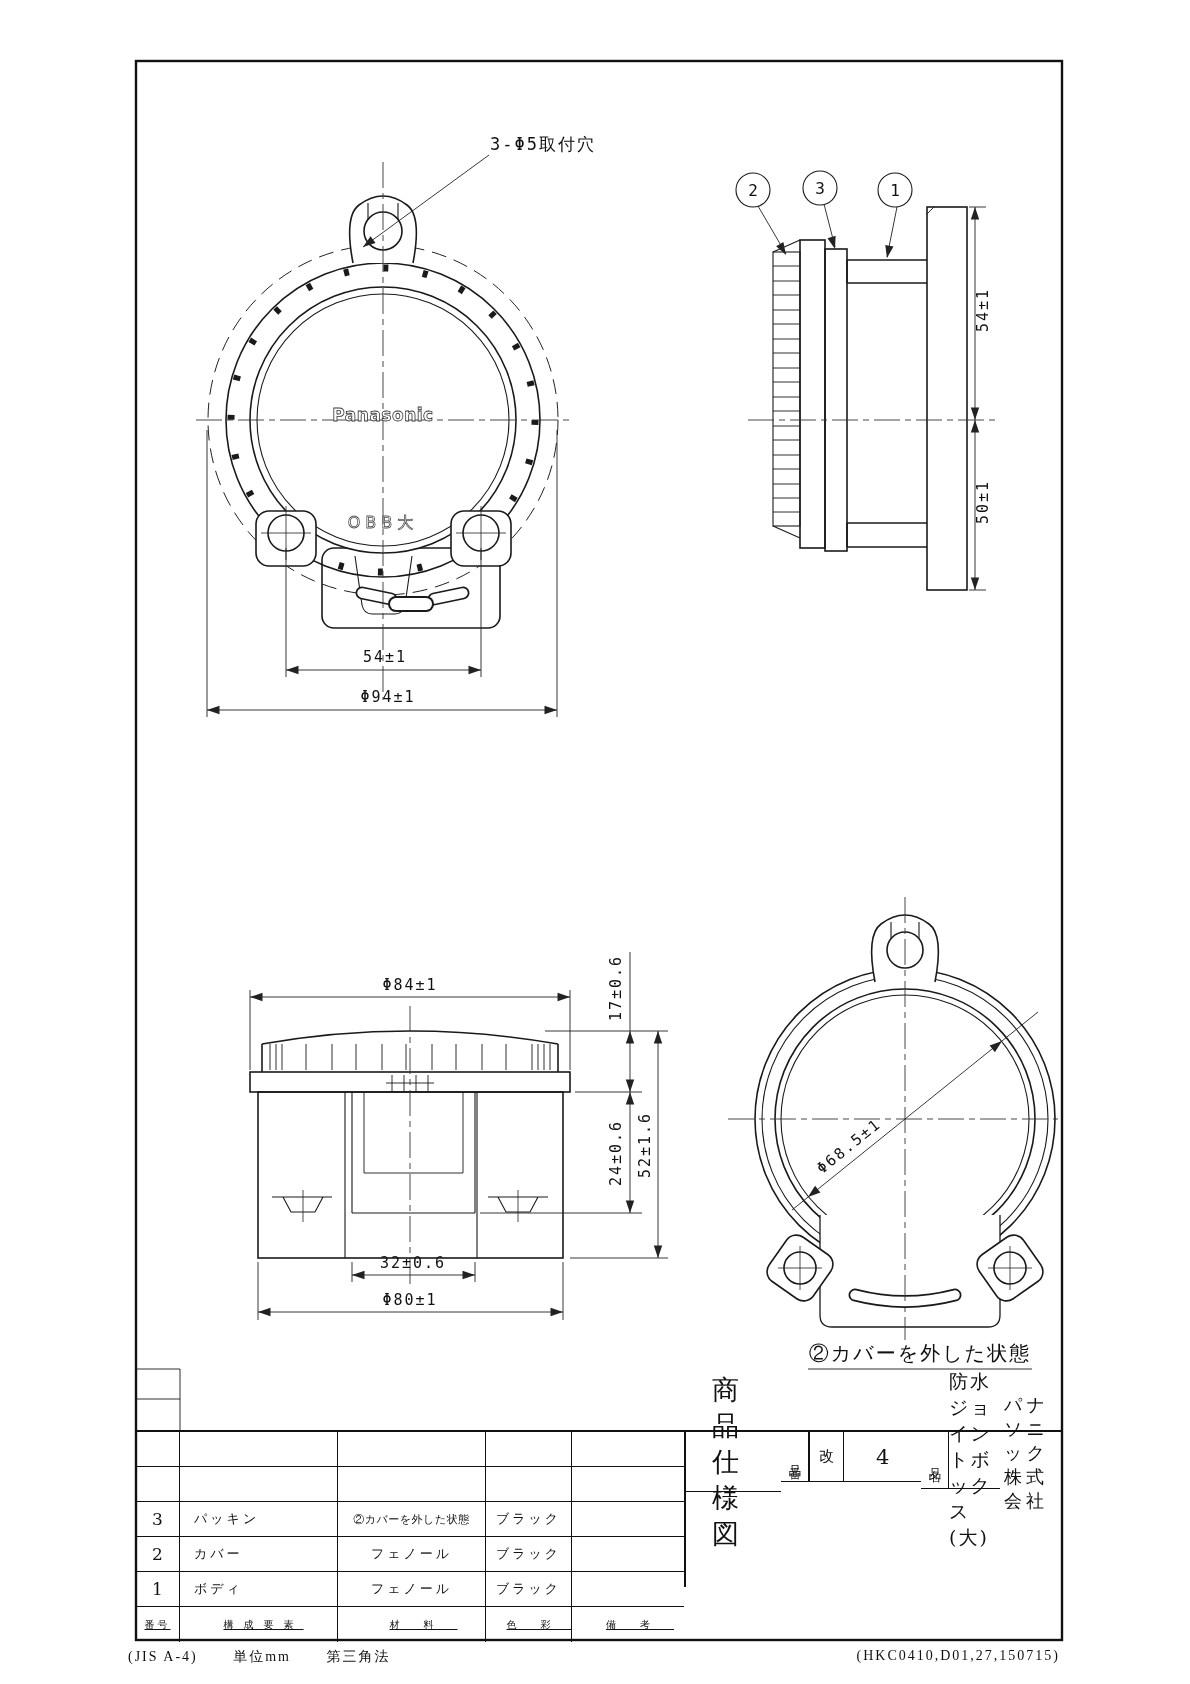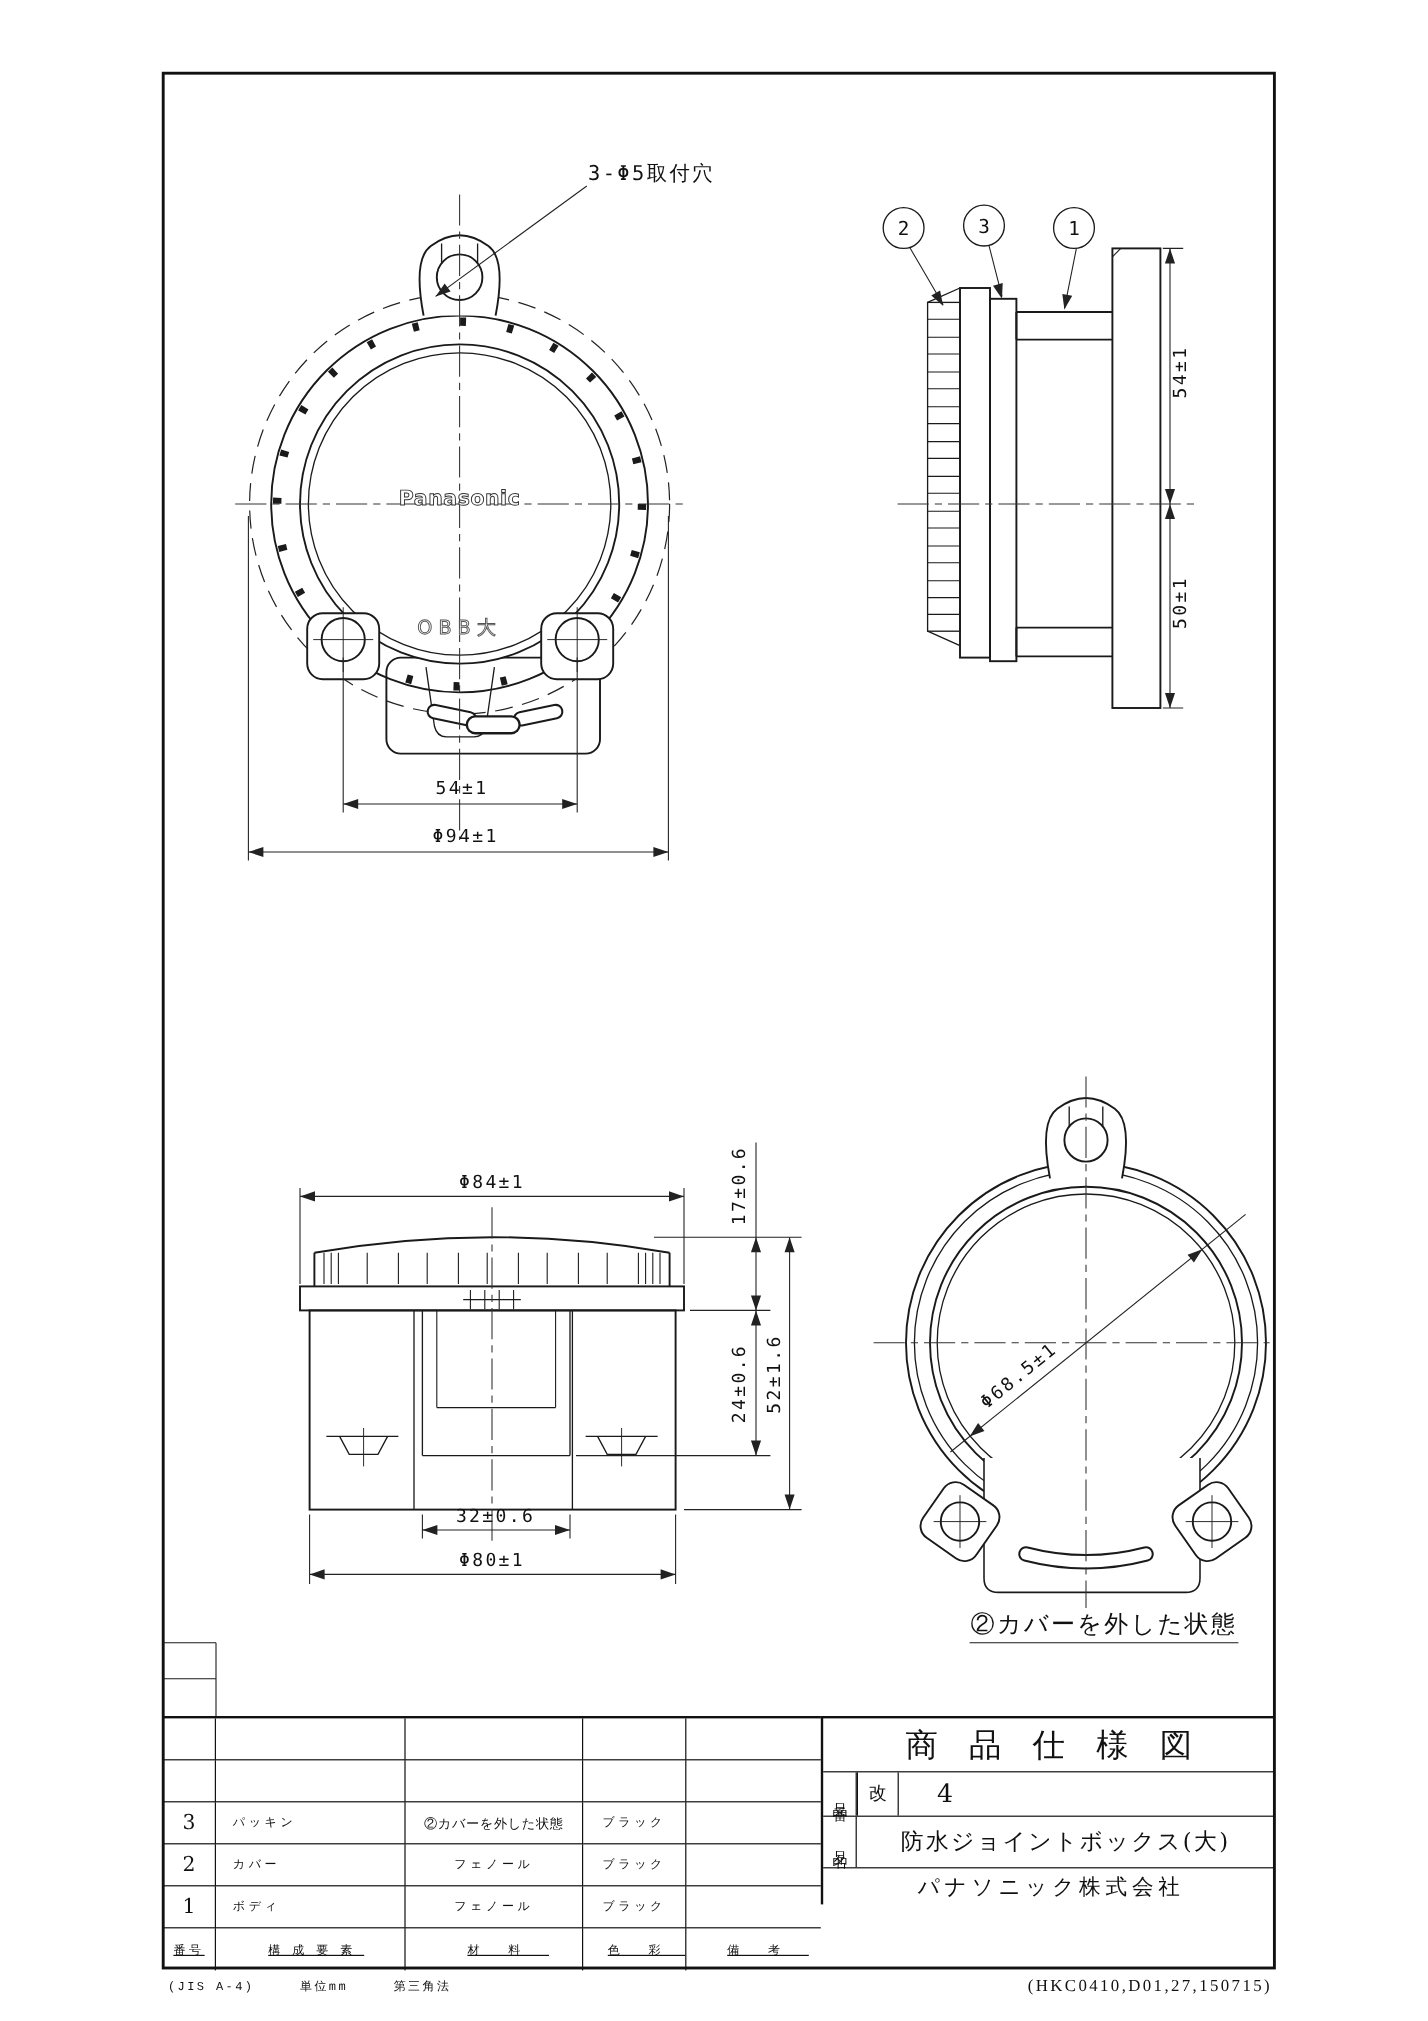--- a/index.html
+++ b/index.html
@@ -28,50 +28,50 @@
   text.bal{font:16px "DejaVu Sans Mono","Liberation Mono",monospace;fill:#111;text-anchor:middle;}
   text.logo{font:bold 17px "DejaVu Sans","Liberation Sans",sans-serif;letter-spacing:.5px;fill:#fff;stroke:#333;stroke-width:.8;text-anchor:middle;}
   text.mark{font:16px "DejaVu Sans","Liberation Sans",sans-serif;letter-spacing:5px;fill:none;stroke:#555;stroke-width:.8;text-anchor:middle;}
   text.cap{font:20px "DejaVu Serif","Liberation Serif",serif;letter-spacing:2px;fill:#111;text-anchor:middle;}
   
   .pt{position:absolute;left:136px;top:1430px;width:548px;height:210px;
       display:grid;grid-template-columns:44px 158px 148px 86px auto;grid-auto-rows:35px;
       border-top:2.2px solid #111;box-sizing:border-box;background:transparent;}
   .pt .c{border-right:1.1px solid #111;border-bottom:1.1px solid #111;
          display:flex;align-items:center;justify-content:center;box-sizing:border-box;
-         font-size:10px;letter-spacing:3px;overflow:hidden;white-space:nowrap;}
+         font-size:13px;letter-spacing:3px;overflow:hidden;white-space:nowrap;}
   .pt .c.last{border-right:none;}
   .pt .c.bot{border-bottom:none;}
   .pt .c.num{font-size:17px;letter-spacing:0;}
   .pt .c.comp{justify-content:flex-start;padding-left:14px;}
   .pt .c.mat-sm{font-size:11px;letter-spacing:.5px;}
   .pt .c.hdr{font-size:10px;text-decoration:underline;}
   .pt .c.sp10{letter-spacing:10px;padding-left:10px;}
   .pt .c.sp24{letter-spacing:24px;padding-left:24px;}
   .tb{position:absolute;left:684px;top:1430px;width:378px;height:157px;
       border-left:2.2px solid #111;border-top:2.2px solid #111;box-sizing:border-box;
-      display:flex;flex-direction:column;}
+      display:flex;flex-direction:row;}
   .tb-row{display:flex;box-sizing:border-box;border-bottom:1.3px solid #111;}
   .tb-title{height:60px;align-items:center;justify-content:center;display:flex;
             font-size:27px;letter-spacing:26px;padding-left:26px;}
   .tb-r2{height:50px;}
   .tb-r3{height:57px;}
   .tb-r4{height:41px;border-bottom:none;align-items:center;justify-content:center;display:flex;
          font-size:18px;letter-spacing:4px;padding-left:4px;}
   .vlabel{width:28px;border-right:1.1px solid #111;box-sizing:border-box;
           display:flex;align-items:center;justify-content:center;
           writing-mode:vertical-rl;text-orientation:upright;font-size:12.5px;letter-spacing:2px;}
   .valcell{flex:1;display:flex;align-items:center;justify-content:center;}
   .pn{font-size:21px;letter-spacing:7px;font-family:"DejaVu Sans Mono","Liberation Mono",monospace;}
   .kai{width:35px;border-left:1.1px solid #111;border-right:1.1px solid #111;box-sizing:border-box;
        display:flex;align-items:center;justify-content:center;font-size:15px;}
   .rev{width:77px;display:flex;align-items:center;justify-content:center;font-size:21px;}
   .pname{font-size:19px;letter-spacing:2px;}
-  .ft-l{position:absolute;left:140px;top:1648px;font-size:10px;letter-spacing:2px;
-        font-family:Liberation Mono, monospace;white-space:nowrap;}
+  .ft-l{position:absolute;left:128px;top:1648px;font-size:14px;letter-spacing:2px;
+        font-family:Liberation Serif, serif;white-space:nowrap;}
   .ft-l span{margin-right:30px;}
   .ft-r{position:absolute;right:130px;top:1648px;font-size:14px;letter-spacing:2px;
         font-family:Liberation Serif, serif;white-space:nowrap;}
 </style>
 </head>
 <body>
 
 <div id="page">
 
 <svg width="1190" height="1684" viewBox="0 0 1190 1684">

